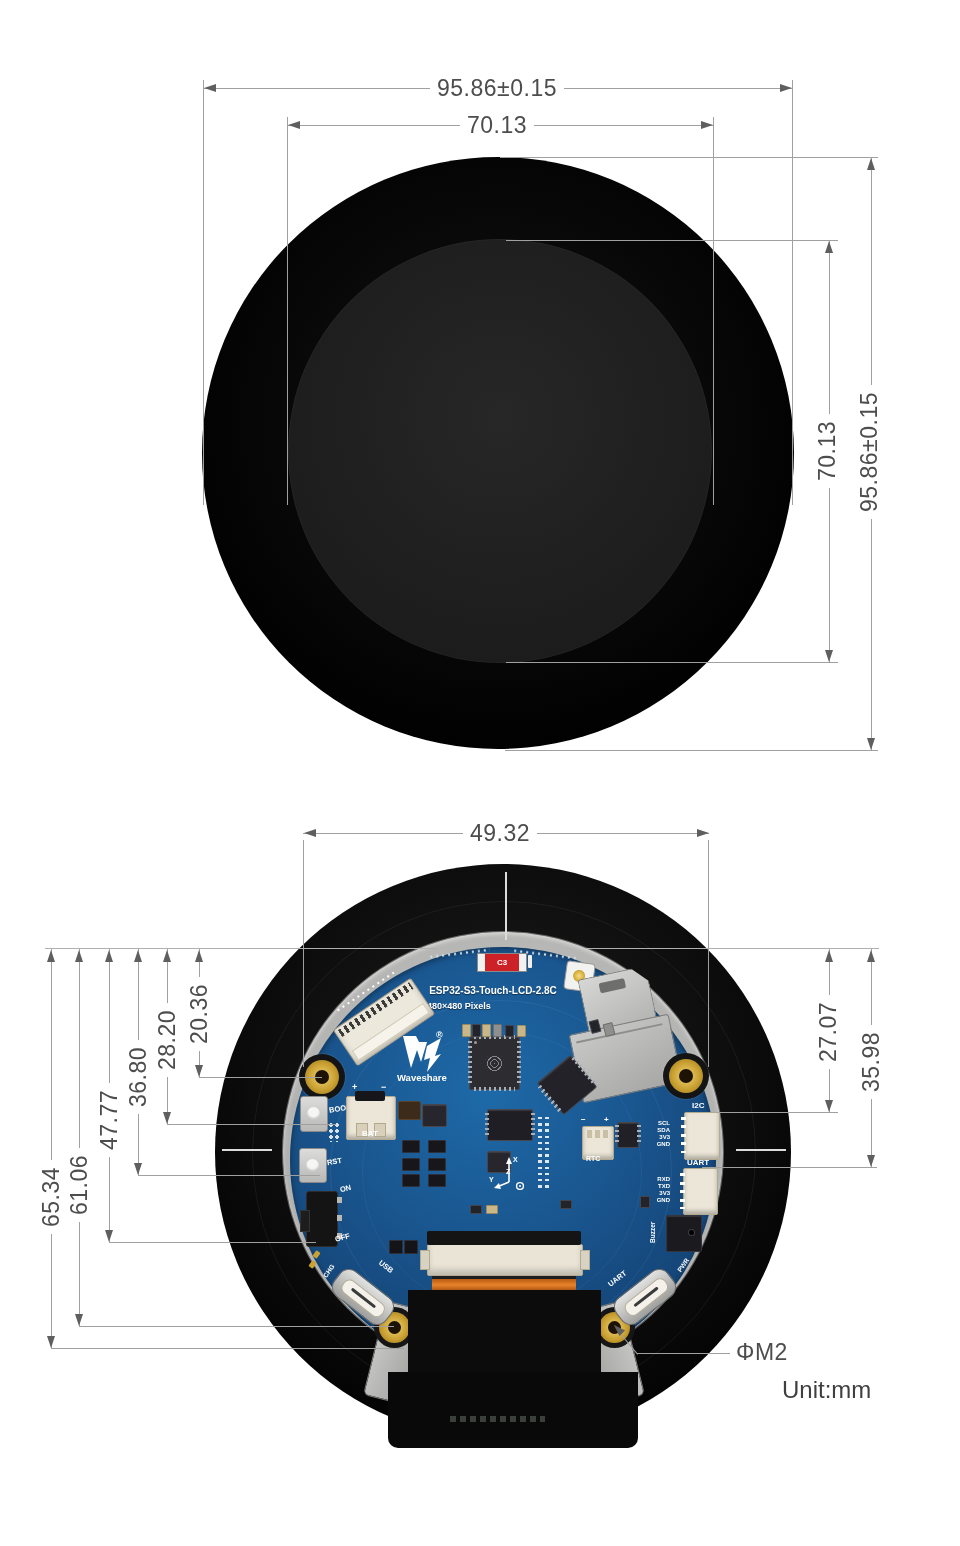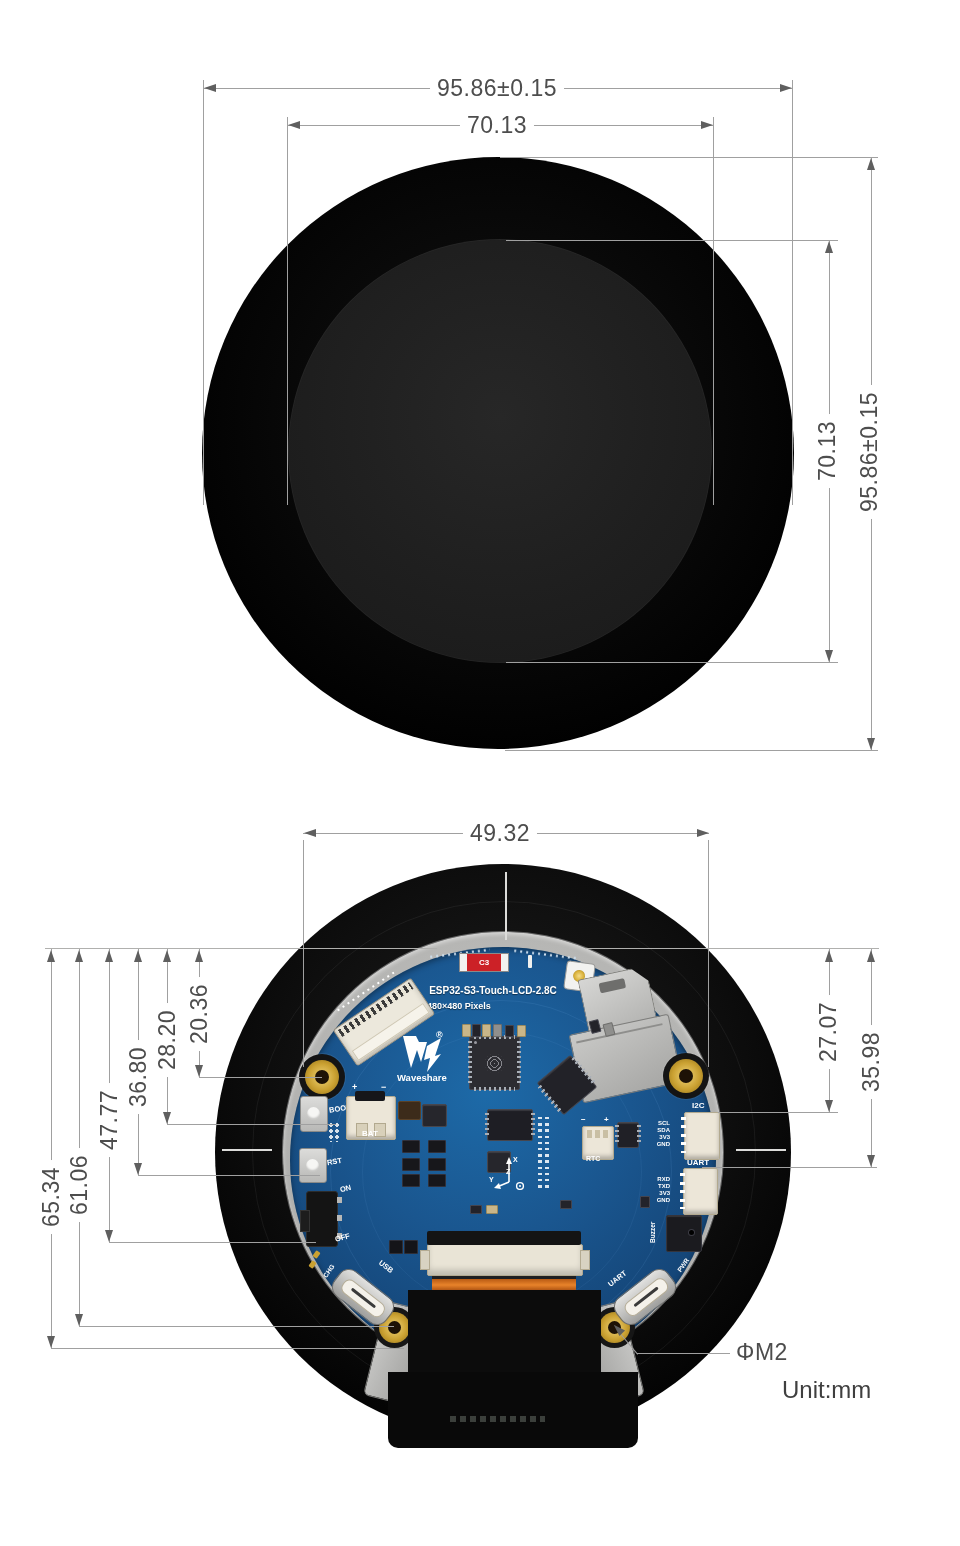--- a/index.html
+++ b/index.html
@@ -83,21 +83,21 @@
 
     <div class="abs" style="left:337px;top:1000px;width:92px;height:42px;transform:rotate(-34deg);
                 background:#ece8dc;border:1px solid #9a9383;border-radius:3px;box-shadow:inset 0 -4px 6px rgba(0,0,0,.2);">
       <div style="position:absolute;left:3px;top:2px;right:3px;height:8px;
                   background:repeating-linear-gradient(90deg,#3a3a3a 0 3px,#e8e4d6 3px 6.5px);"></div>
       <div style="position:absolute;left:3px;bottom:3px;right:3px;height:10px;background:#f6f3ea;border:1px solid #cfc8b4;"></div>
     </div>
     <div class="abs" style="left:330px;top:990px;width:70px;height:4px;transform:rotate(-34deg);
                 background:radial-gradient(circle,#fff 1px,transparent 1.2px);background-size:6px 4px;"></div>
 
-    <div class="abs" style="left:459px;top:953px;width:48px;height:17px;border:1px solid #8a8a8a;background:#cc2127;display:flex;">
+    <div class="abs" style="left:477px;top:953px;width:48px;height:17px;border:1px solid #8a8a8a;background:#cc2127;display:flex;">
       <div style="width:7px;background:#f2f2f0;"></div>
       <div class="pcbl" style="position:static;flex:1;text-align:center;font-size:8px;color:#fff;align-self:center;">C3</div>
       <div style="width:7px;background:#f2f2f0;"></div>
     </div>
     <div class="smd" style="left:528px;top:955px;width:4px;height:13px;background:#f0f0ee;"></div>
 
     <div class="abs" style="left:565px;top:962px;width:27px;height:27px;transform:rotate(8deg);
                 background:#f2f2f0;border:1px solid #9a9a98;border-radius:4px;">
       <div class="circle" style="left:7px;top:7px;width:12px;height:12px;background:radial-gradient(circle,#f4dc8a 0%,#d9b13a 55%,#8a6d1e 100%);"></div>
     </div>

